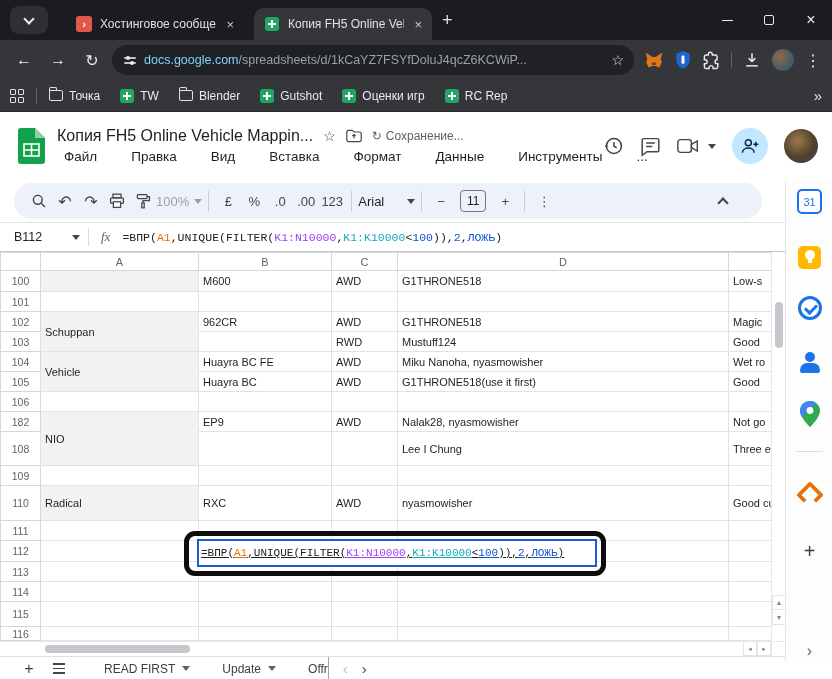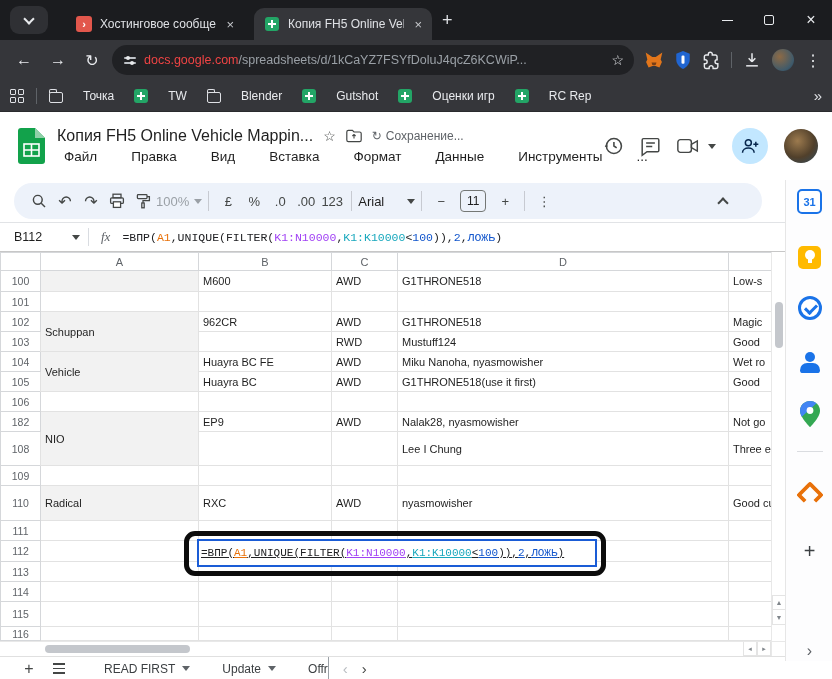--- a/index.html
+++ b/index.html
@@ -31,33 +31,33 @@
   .navbar{height:40px;background:#35363a;display:flex;align-items:center;padding:0 10px;gap:6px}
   .navic{width:28px;height:28px;display:flex;align-items:center;justify-content:center;
     color:#e8eaed;font-size:16px;flex:0 0 auto}
   .addr{flex:1;height:30px;background:#202124;border-radius:15px;display:flex;align-items:center;
     padding:0 10px;overflow:hidden}
   .tune{display:flex;flex-direction:column;gap:3px;margin:0 8px 0 2px;flex:0 0 auto}
   .tune i{display:block;width:12px;height:2px;background:#bdc1c6;border-radius:1px;position:relative}
   .tune i::after{content:"";position:absolute;top:-1px;width:4px;height:4px;border-radius:50%;background:#e8eaed}
   .tune i:first-child::after{left:2px}.tune i:last-child::after{right:2px}
   .url{font-size:12.5px;white-space:nowrap;overflow:hidden;flex:1}
-  .url .host{color:#ef4444}.url .path{color:#9aa0a6}
+  .url .host{color:#7dd3fc}.url .path{color:#9aa0a6}
   .addr .star{color:#dfe1e5;font-size:14px;margin-left:6px}
   .ext{display:flex;align-items:center;gap:10px;margin-left:4px}
   .vdiv{width:1px;height:16px;background:#5f6368}
   .avatar-s{width:22px;height:22px;border-radius:50%;
     background:radial-gradient(circle at 35% 35%,#8d6a45,#3e5a6b 70%,#27333c)}
 
   
   .bookmarks{height:32px;background:#35363a;display:flex;align-items:center;padding:0 10px;gap:4px;
     border-bottom:1px solid #2a2b2e}
   .appsgrid{display:grid;grid-template-columns:6px 6px;grid-gap:2px;margin-right:8px}
   .appsgrid i{width:6px;height:6px;border:1.5px solid #dfe1e5;border-radius:1px;display:block}
-  .bm{display:flex;align-items:flex-end;gap:20px;padding:3px 8px;border-radius:6px;flex:0 0 auto}
+  .bm{display:flex;align-items:center;gap:6px;padding:3px 8px;border-radius:6px;flex:0 0 auto}
   .bm .lbl{color:#e8eaed;font-size:12px;white-space:nowrap}
   .bm-folder{width:14px;height:11px;border:1.5px solid #dfe1e5;border-radius:2px;position:relative}
   .bm-folder::before{content:"";position:absolute;top:-4px;left:-1px;width:6px;height:3px;
     border:1.5px solid #dfe1e5;border-bottom:none;border-radius:2px 2px 0 0}
   .bm-sheets{width:14px;height:14px;background:#23a566;border-radius:3px;position:relative}
   .bm-sheets::before{content:"";position:absolute;left:3px;top:6px;width:8px;height:2px;background:#fff}
   .bm-sheets::after{content:"";position:absolute;left:6px;top:3px;width:2px;height:8px;background:#fff}
   .bm-more{margin-left:auto;color:#dfe1e5;font-size:15px}
 
   
@@ -152,21 +152,21 @@
   .stab.active .caret{border-top-color:#0b57d0}
   .stab.cut{padding-right:0;border-right:1px solid #9aa0a6}
   .fnav{display:flex;gap:14px;margin-left:14px;font-size:15px}
   .fnav .dis{color:#b8bcc1}.fnav .en{color:#444746}
 
   
   .sidepanel{position:absolute;right:0;top:180px;width:47px;height:481px;background:#fdfdfe;
     border-left:1px solid #e6e6e6;z-index:6}
   .sp{position:absolute;left:0;width:47px;display:flex;justify-content:center}
   .cal{width:25px;height:25px;border:2px solid #1a73e8;border-radius:5px;background:#fff;
-    display:flex;align-items:center;justify-content:center;font-size:11px;font-weight:bold;color:#1a73e8}
+    display:flex;align-items:center;justify-content:center;font-size:11px;font-weight:normal;color:#1a73e8}
   .keep{width:23px;height:23px;background:#ffba00;border-radius:5px;position:relative}
   .keep::before{content:"";position:absolute;left:6.5px;top:4px;width:10px;height:10px;
     border-radius:50%;background:#fff}
   .keep::after{content:"";position:absolute;left:9.5px;top:13px;width:4px;height:4px;background:#fff}
   .tasksic{width:24px;height:24px;border:3px solid #1a73e8;border-radius:50%;position:relative;background:#fff}
   .tasksic::before{content:"";position:absolute;left:4px;top:5px;width:9px;height:5px;
     border-left:3px solid #1a73e8;border-bottom:3px solid #1a73e8;transform:rotate(-45deg)}
   .contactsic{width:22px;height:22px;position:relative}
   .contactsic::before{content:"";position:absolute;left:6px;top:1px;width:10px;height:10px;
     border-radius:50%;background:#1a73e8}

